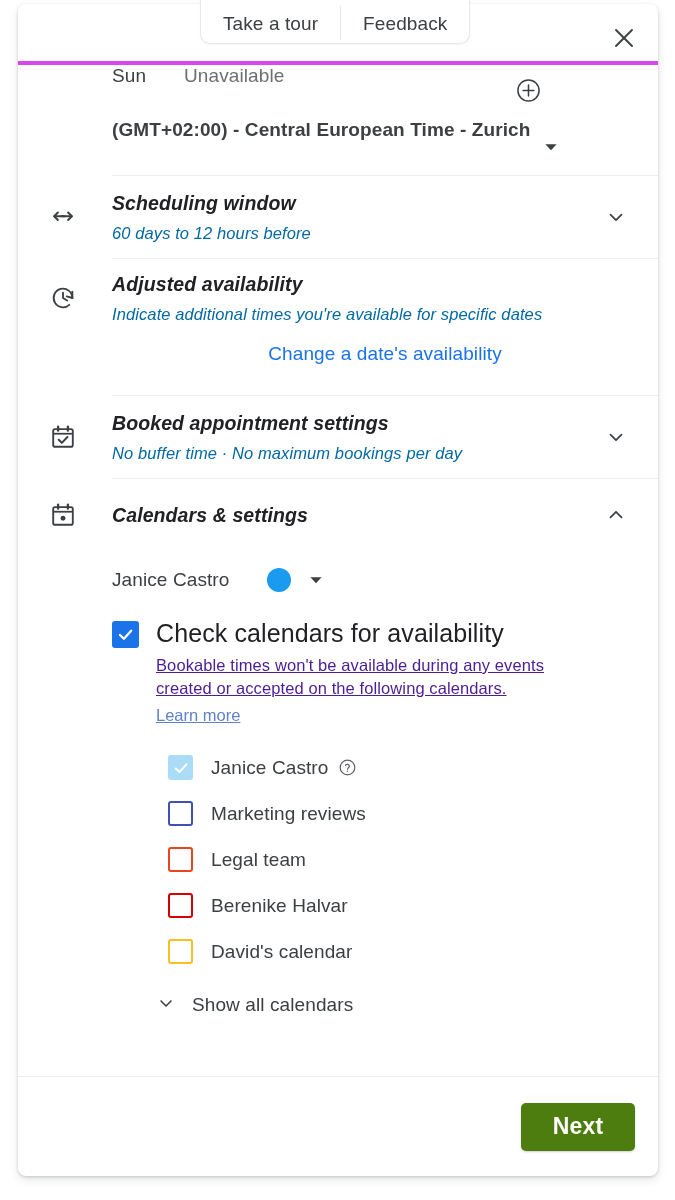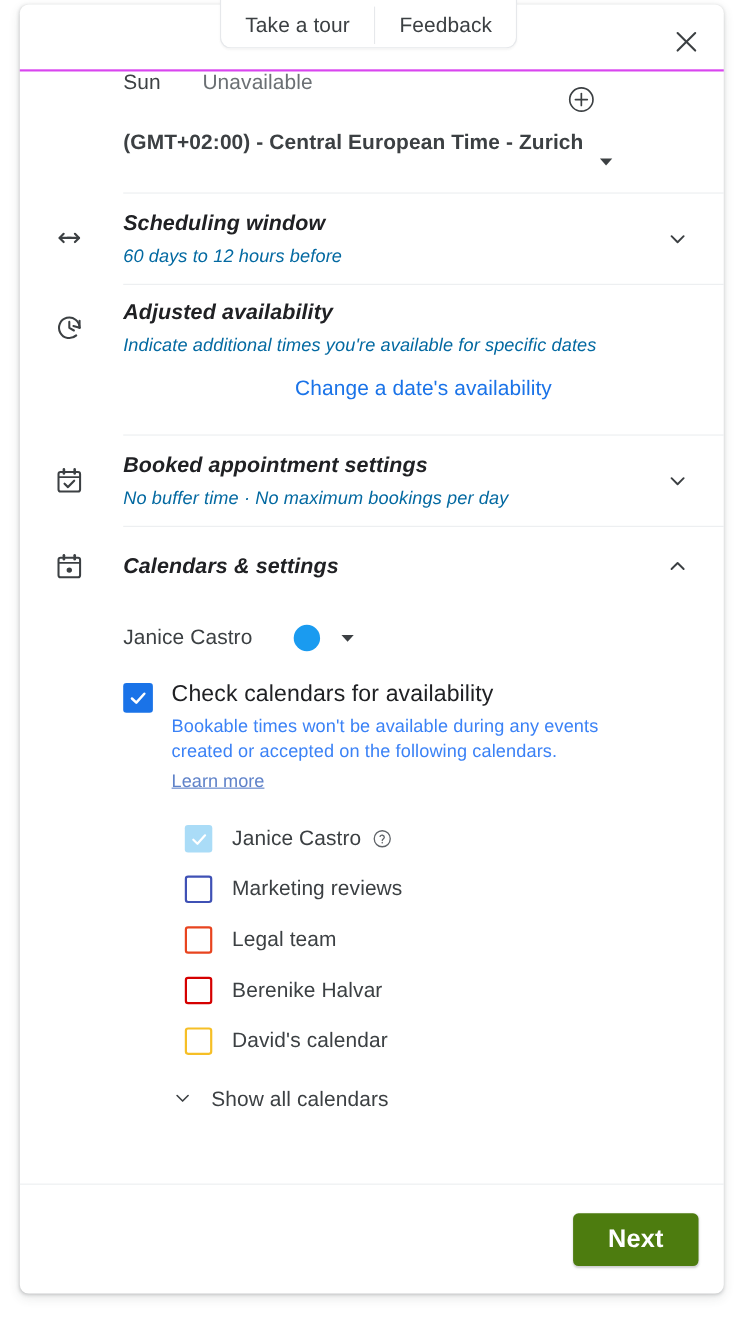--- a/index.html
+++ b/index.html
@@ -17,21 +17,21 @@
     left: 18px; top: 4px;
     width: 640px; height: 1172px;
     background: #ffffff;
     border-radius: 8px;
     box-shadow: 0 1px 3px rgba(60,64,67,.22), 0 4px 10px rgba(60,64,67,.12);
   }
 
   
   .header {
     position: absolute; left: 0; top: 0; width: 640px; height: 61px;
-    border-bottom: 2px solid #d946ef;
+    border-bottom: 4px solid #d946ef;
   }
   .tour-group {
     position: absolute; left: 182px; top: -14px;
     height: 54px;
     display: flex; align-items: center;
     background: #fff;
     border: 1px solid #e6e8eb;
     border-top: none;
     border-radius: 0 0 10px 10px;
     box-shadow: 0 1px 2px rgba(60,64,67,.06);
@@ -123,24 +123,24 @@
   .owner-caret { margin-left: 18px; display:flex; align-items:center; cursor:pointer; }
 
   .check-block { display: flex; margin-top: 10px; }
   .cb-main {
     width: 27px; height: 27px; border-radius: 3px;
     background: #1a73e8;
     display: flex; align-items: center; justify-content: center;
     flex: none; cursor: pointer; margin-top: 2px;
   }
   .cb-main-text { margin-left: 17px; }
-  .cb-title { font-size: 21px; color: #202124; letter-spacing:.1px; }
+  .cb-title { font-size: 25px; color: #202124; letter-spacing:.1px; }
   .cb-desc {
-    font-size: 16.5px; color: #3b82f6; margin-top: 6px; line-height: 1.42;
-    max-width: 430px; letter-spacing: .1px;
+    font-size: 16.5px; color: #4c1d95; margin-top: 6px; line-height: 1.42;
+    max-width: 430px; letter-spacing: .1px; text-decoration: underline;
   }
   .cb-learn {
     display: inline-block; margin-top: 5px;
     font-size: 16.5px; color: #5f82c9; text-decoration: underline; cursor: pointer;
   }
 
   .cal-list { margin-left: 56px; margin-top: 20px; }
   .cal-item { display:flex; align-items:center; height: 46px; }
   .cal-box {
     width: 25px; height: 25px; border-radius: 3px;

